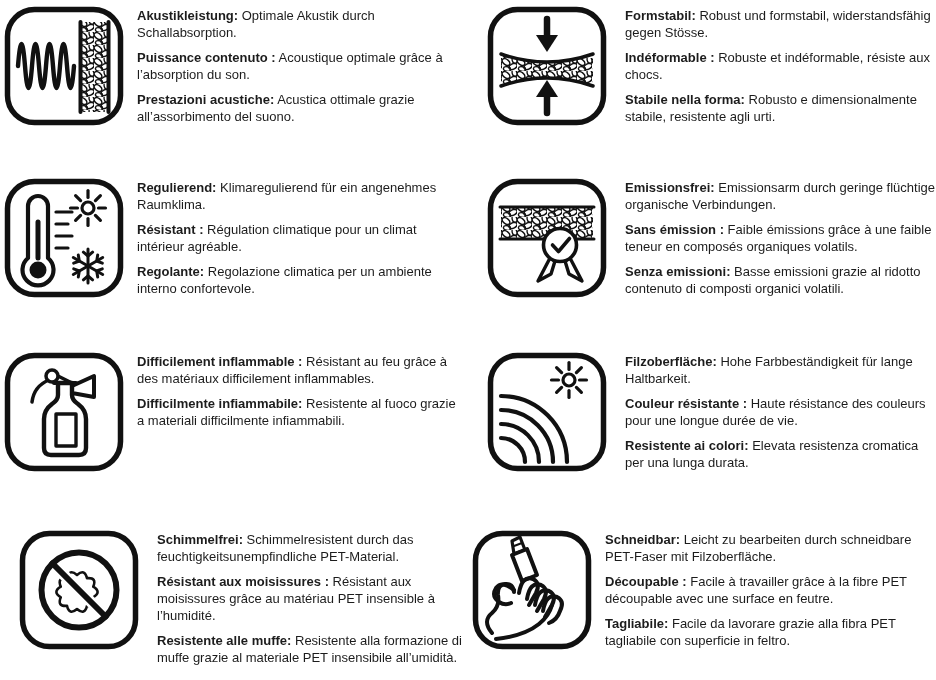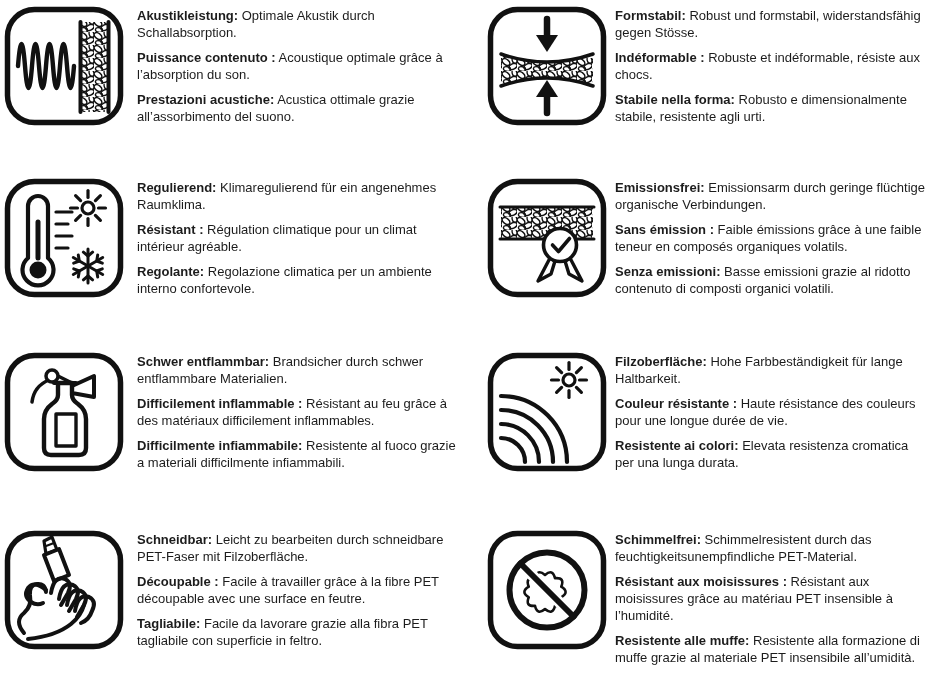--- a/index.html
+++ b/index.html
@@ -14,21 +14,21 @@
     grid-template-columns:468px 468px;
     grid-template-rows:172px 174px 178px 156px;
     width:936px; height:507px;
   }
   .tile { display:flex; align-items:flex-start; padding-top:6px; box-sizing:border-box; }
   .tile.col-left  { padding-left:4px; }
   .tile.col-right { padding-left:19px; }
   .iconbox { flex:0 0 auto; width:120px; height:120px; }
   .iconbox svg { display:block; width:120px; height:120px; }
   .textblock { margin-left:13px; width:322px; padding-top:1px; }
-  .tile.col-right .textblock { margin-left:8px; width:312px; }
+  .tile.col-right .textblock { margin-left:18px; width:312px; }
   .para { margin:0 0 8px 0; font-size:13px; line-height:17px; }
   .para .lbl { font-weight:700; }
   svg .s { stroke:#111; fill:none; stroke-linecap:round; stroke-linejoin:round; }
   svg .f { fill:#111; stroke:none; }
   svg .w { fill:#ffffff; }
 </style>
 </head>
 <body>
 
 <div class="grid">
@@ -172,21 +172,20 @@
         <path class="s" stroke-width="3.5" d="M45,28 Q30,34 28,50"></path>
         <line class="s" stroke-width="3.5" x1="54" y1="24" x2="68" y2="31"></line>
         <path class="s w" stroke-width="4" d="M68,34 L90,24 L90,45 L68,41 Z"></path>
         <path class="s w" stroke-width="4.4" d="M54,31 L54,43 Q54,48 48,52 Q40,58 40,67 L40,96 Q40,103 47,103 L75,103 Q82,103 82,96 L82,67 Q82,58 74,52 Q68,48 68,43 L68,31 Z"></path>
         <line class="s" stroke-width="4" x1="50" y1="31" x2="72" y2="31"></line>
         <circle class="s w" stroke-width="3.5" cx="48" cy="24" r="6"></circle>
         <rect class="s" stroke-width="3.4" x="52" y="62" width="20" height="32"></rect>
       </svg>
     </div>
     <div class="textblock">
-      <p class="para"><span class="lbl">Schwer entflammbar:</span> <span>Brandsicher durch schwer entflammbare Materialien.</span></p>
       <p class="para"><span class="lbl">Difficilement inflammable :</span> <span>Résistant au feu grâce à des matériaux difficilement inflammables.</span></p>
       <p class="para"><span class="lbl">Difficilmente infiammabile:</span> <span>Resistente al fuoco grazie a materiali difficilmente infiammabili.</span></p>
     </div>
   </section>
 
   <section class="tile col-right">
     <div class="iconbox">
       <svg viewBox="0 0 120 120">
         <rect class="s" x="3.5" y="3.5" width="113" height="113" rx="27" stroke-width="5.5"></rect>
         <g class="s" stroke-width="4.2">
@@ -205,20 +204,37 @@
           <line x1="74.6" y1="35.4" x2="69.6" y2="40.4"></line>
           <line x1="82" y1="38.5" x2="82" y2="45.5"></line>
           <line x1="89.4" y1="35.4" x2="94.4" y2="40.4"></line>
         </g>
       </svg>
     </div>
     <div class="textblock">
       <p class="para"><span class="lbl">Filzoberfläche:</span> <span>Hohe Farbbeständigkeit für lange Haltbarkeit.</span></p>
       <p class="para"><span class="lbl">Couleur résistante :</span> <span>Haute résistance des couleurs pour une longue durée de vie.</span></p>
       <p class="para"><span class="lbl">Resistente ai colori:</span> <span>Elevata resistenza cromatica per una lunga durata.</span></p>
+    </div>
+  </section>
+
+  <section class="tile col-right">
+    <div class="iconbox">
+      <svg viewBox="0 0 120 120">
+        <rect class="s" x="3.5" y="3.5" width="113" height="113" rx="27" stroke-width="5.5"></rect>
+        <path class="s" stroke-width="2.6" d="M74.2,67.3 Q78.2,76.7 68,75.8 Q65.7,85.8 58,79 Q50.3,85.8 48,75.8 Q37.8,76.7 41.8,67.3 Q33,62 41.8,56.7 Q37.8,47.3 48,48.2 Q50.3,38.2 58,45 Q65.7,38.2 68,48.2 Q78.2,47.3 74.2,56.7 Q83,62 74.2,67.3 Z"></path>
+        <line x1="37" y1="37" x2="83" y2="83" stroke="#ffffff" stroke-width="11" stroke-linecap="round"></line>
+        <circle class="s" stroke-width="6" cx="60" cy="60" r="37.5"></circle>
+        <line class="s" stroke-width="6" x1="33.5" y1="33.5" x2="86.5" y2="86.5"></line>
+      </svg>
+    </div>
+    <div class="textblock">
+      <p class="para"><span class="lbl">Schimmelfrei:</span> <span>Schimmelresistent durch das feuchtigkeitsunempfindliche PET-Material.</span></p>
+      <p class="para"><span class="lbl">Résistant aux moisissures :</span> <span>Résistant aux moisissures grâce au matériau PET insensible à l’humidité.</span></p>
+      <p class="para"><span class="lbl">Resistente alle muffe:</span> <span>Resistente alla formazione di muffe grazie al materiale PET insensibile all’umidità.</span></p>
     </div>
   </section>
 
   <section class="tile col-left">
     <div class="iconbox">
       <svg viewBox="0 0 120 120">
         <rect class="s" x="3.5" y="3.5" width="113" height="113" rx="27" stroke-width="5.5"></rect>
         <path class="s w" stroke-width="3.2" d="M42,24 L53,20 L48,7 L40,11 Z"></path>
         <line class="s" stroke-width="2" x1="42" y1="16" x2="50" y2="13"></line>
         <path class="s w" stroke-width="4" d="M40,25 L55,19 L65,45 L50,51 Z"></path>
@@ -233,30 +249,13 @@
         </g>
       </svg>
     </div>
     <div class="textblock">
       <p class="para"><span class="lbl">Schneidbar:</span> <span>Leicht zu bearbeiten durch schneidbare PET-Faser mit Filzoberfläche.</span></p>
       <p class="para"><span class="lbl">Découpable :</span> <span>Facile à travailler grâce à la fibre PET découpable avec une surface en feutre.</span></p>
       <p class="para"><span class="lbl">Tagliabile:</span> <span>Facile da lavorare grazie alla fibra PET tagliabile con superficie in feltro.</span></p>
     </div>
   </section>
 
-  <section class="tile col-right">
-    <div class="iconbox">
-      <svg viewBox="0 0 120 120">
-        <rect class="s" x="3.5" y="3.5" width="113" height="113" rx="27" stroke-width="5.5"></rect>
-        <path class="s" stroke-width="2.6" d="M74.2,67.3 Q78.2,76.7 68,75.8 Q65.7,85.8 58,79 Q50.3,85.8 48,75.8 Q37.8,76.7 41.8,67.3 Q33,62 41.8,56.7 Q37.8,47.3 48,48.2 Q50.3,38.2 58,45 Q65.7,38.2 68,48.2 Q78.2,47.3 74.2,56.7 Q83,62 74.2,67.3 Z"></path>
-        <line x1="37" y1="37" x2="83" y2="83" stroke="#ffffff" stroke-width="11" stroke-linecap="round"></line>
-        <circle class="s" stroke-width="6" cx="60" cy="60" r="37.5"></circle>
-        <line class="s" stroke-width="6" x1="33.5" y1="33.5" x2="86.5" y2="86.5"></line>
-      </svg>
-    </div>
-    <div class="textblock">
-      <p class="para"><span class="lbl">Schimmelfrei:</span> <span>Schimmelresistent durch das feuchtigkeitsunempfindliche PET-Material.</span></p>
-      <p class="para"><span class="lbl">Résistant aux moisissures :</span> <span>Résistant aux moisissures grâce au matériau PET insensible à l’humidité.</span></p>
-      <p class="para"><span class="lbl">Resistente alle muffe:</span> <span>Resistente alla formazione di muffe grazie al materiale PET insensibile all’umidità.</span></p>
-    </div>
-  </section>
-
 </div>
 
 </body></html>

